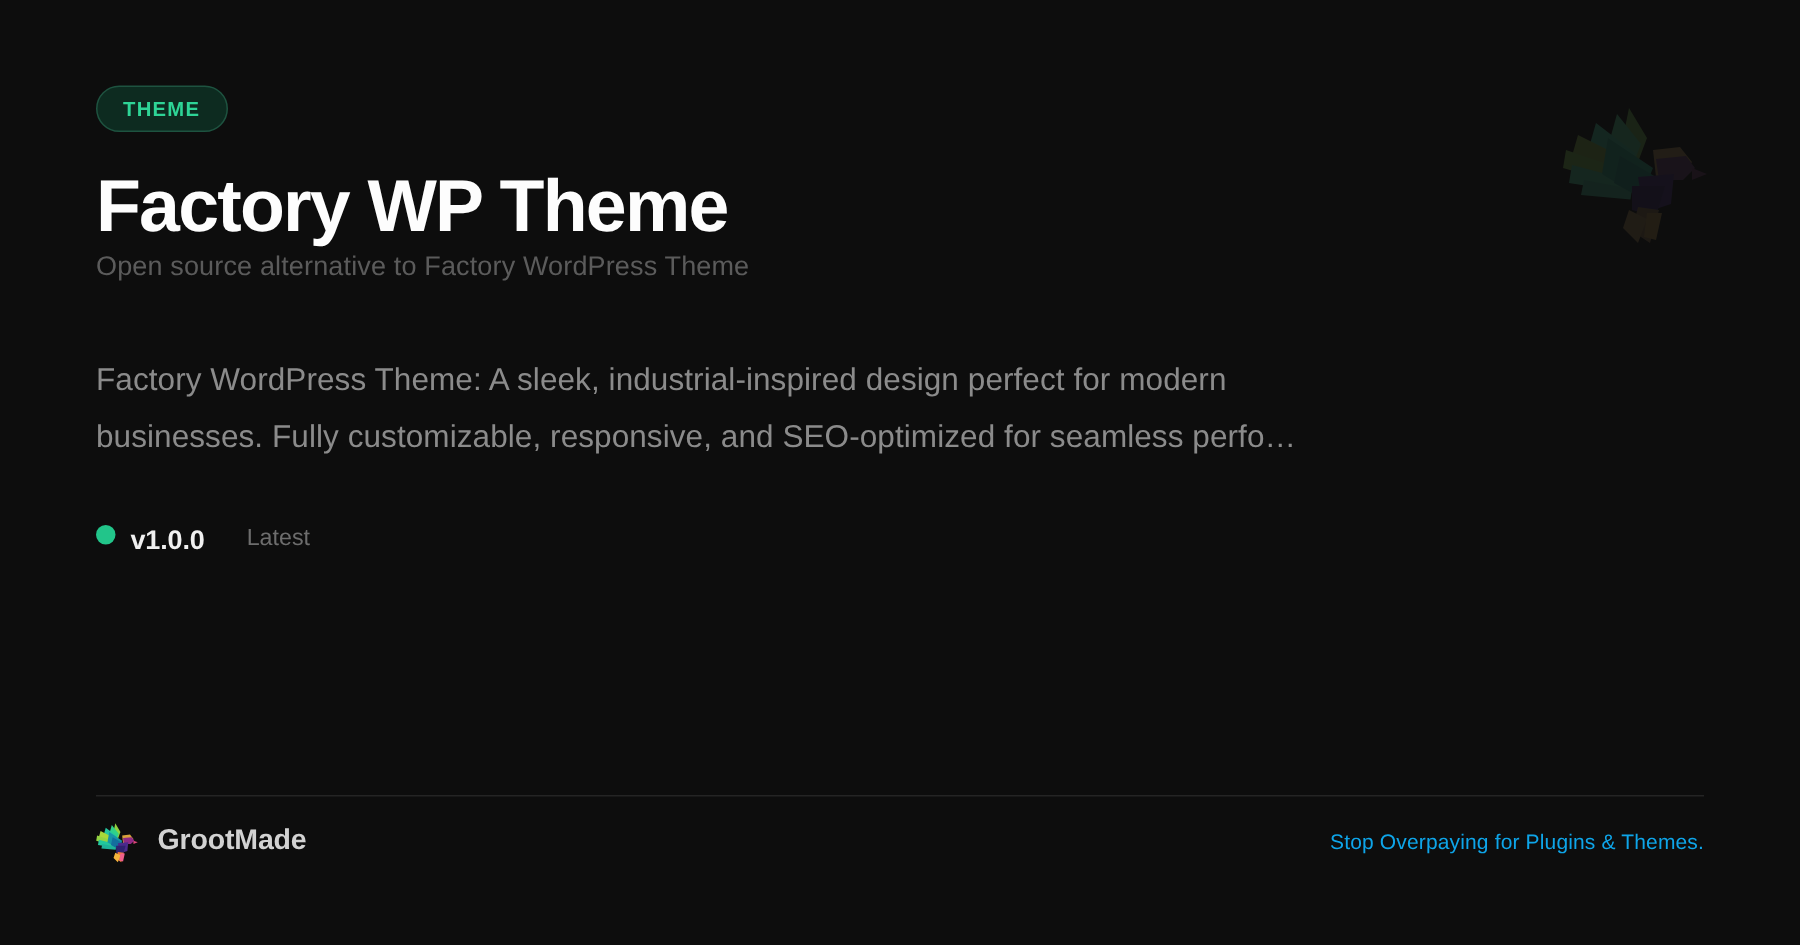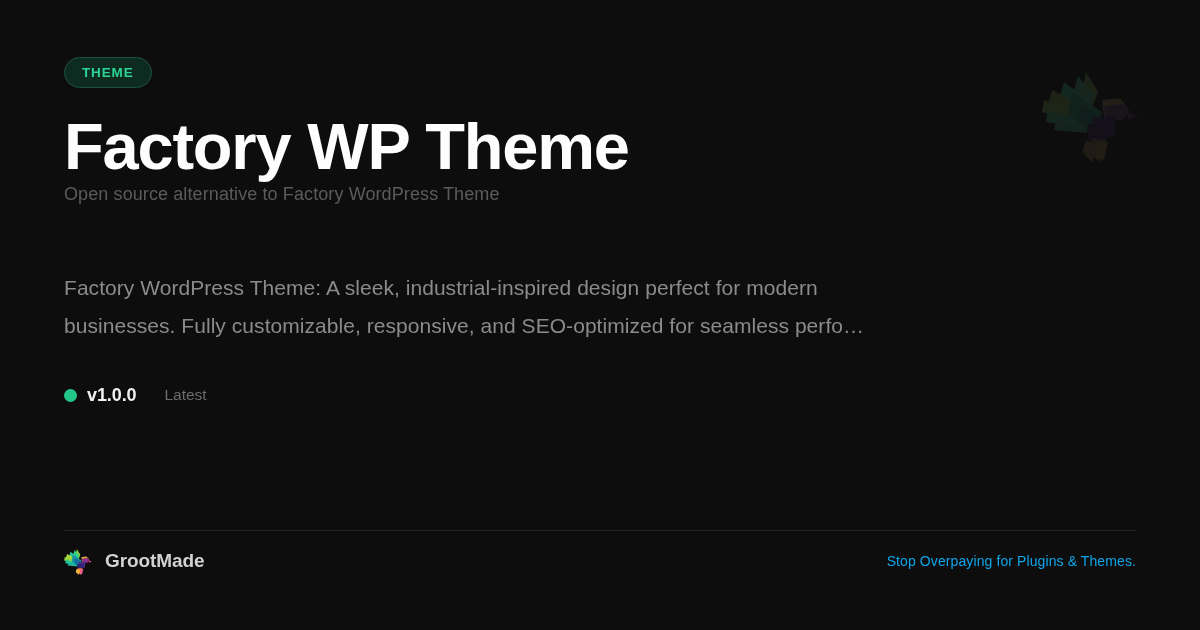--- a/index.html
+++ b/index.html
@@ -54,51 +54,50 @@
     border: 1px solid #1e5340;
     color: #2ed496;
     font-size: 13.5px;
     font-weight: bold;
     letter-spacing: 0.85px;
   }
 
   
   .title {
     margin-top: 25px;
-    font-size: 65px;
+    font-size: 49px;
     line-height: 1.06;
     font-weight: bold;
     color: #fdfdfd;
     letter-spacing: -1.2px;
     white-space: nowrap;
   }
 
   
   .subtitle {
     font-size: 18px;
     line-height: 1.4;
     color: #5b5b5b;
     letter-spacing: 0.1px;
   }
 
   
   .description {
-    margin-top: 62px;
+    margin-top: 45px;
     width: 862px;
     font-size: 21px;
     line-height: 37.5px;
     color: #8b8b8b;
     letter-spacing: 0.05px;
   }
 
   
   .version-row {
     margin-top: 40px;
     display: flex;
-    align-items: center;
     gap: 10px;
     height: 22px;
   }
 
   .version-dot {
     width: 13px;
     height: 13px;
     border-radius: 50%;
     background: #22c58a;
     flex: 0 0 auto;

